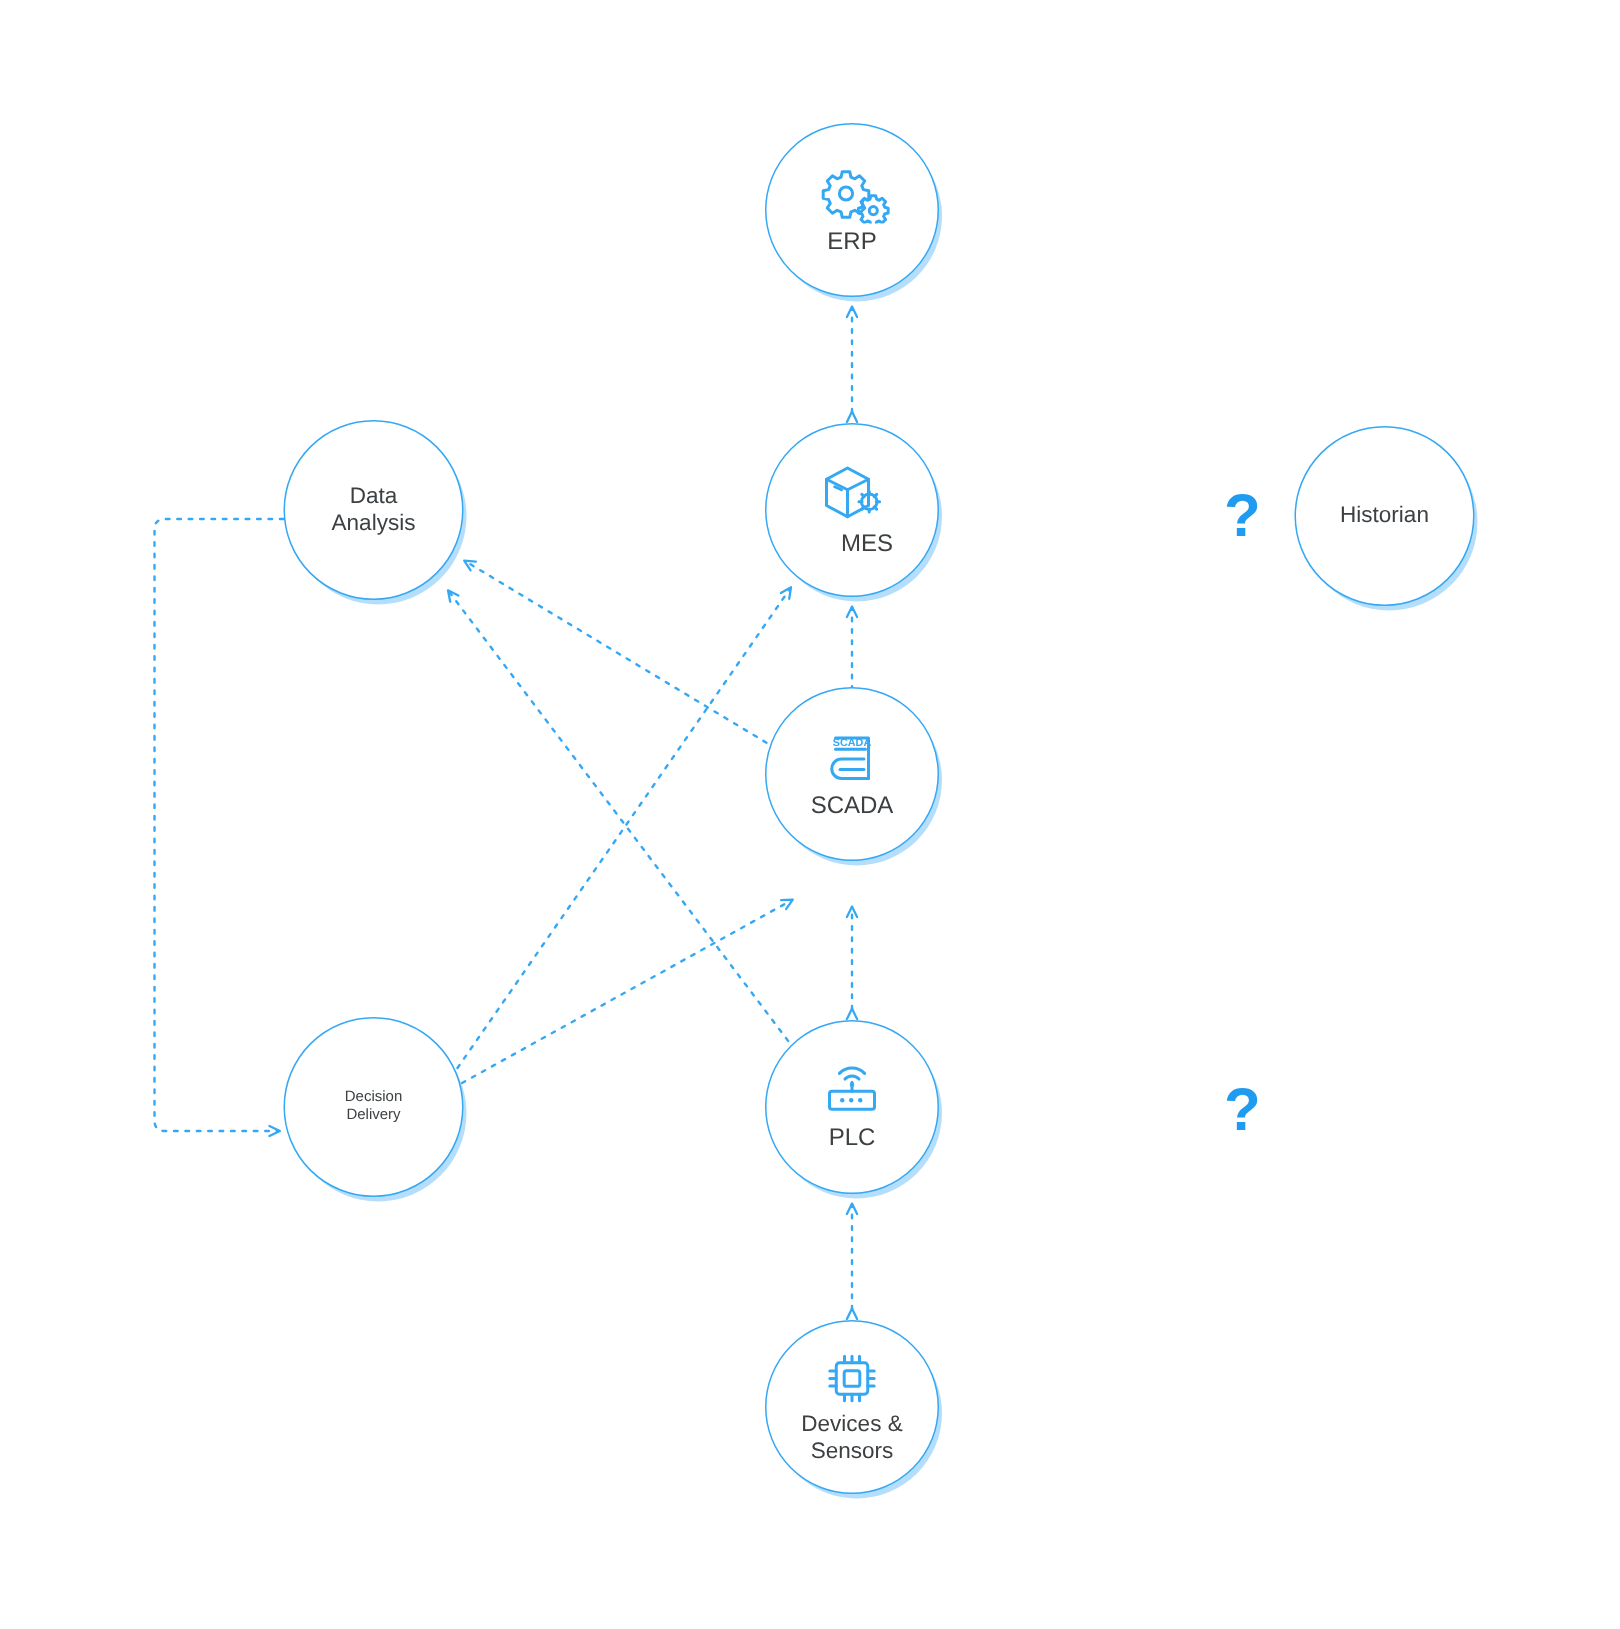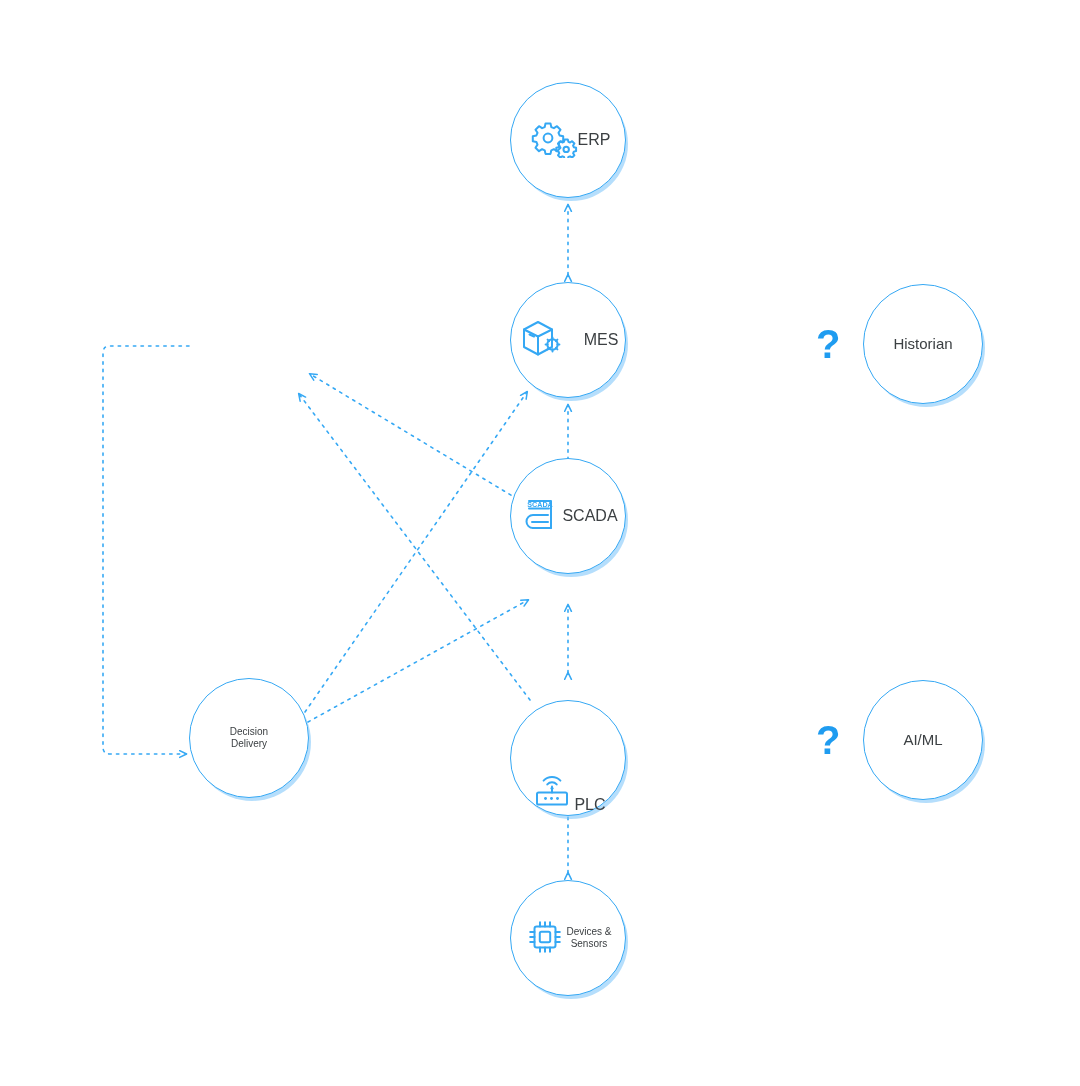--- a/index.html
+++ b/index.html
@@ -1,21 +1,21 @@
 <!DOCTYPE html>
 <html><head>
 <meta charset="utf-8">
 <style>
   html,body{margin:0;padding:0;background:#ffffff;}
   body{width:1080px;height:1086px;position:relative;overflow:hidden;
        font-family:"Liberation Sans","DejaVu Sans",sans-serif;}
   #stage{position:absolute;inset:0;width:1080px;height:1086px;}
   svg.layer{position:absolute;left:0;top:0;width:1080px;height:1086px;}
   .node{position:absolute;border-radius:50%;background:#ffffff;
-        display:flex;flex-direction:row;align-items:center;justify-content:center;
+        display:flex;flex-direction:column;align-items:center;justify-content:center;
         box-sizing:border-box;}
   .node .label{color:#3c4043;text-align:center;line-height:1.18;white-space:pre-line;}
   .node-icon{display:flex;align-items:center;justify-content:center;}
   .qmark{position:absolute;color:#1f9cf0;font-weight:bold;font-size:40px;
          line-height:1;font-family:"Liberation Sans","DejaVu Sans",sans-serif;}
 </style>
 </head>
 <body>
 
 <div id="stage">
@@ -86,22 +86,22 @@
         <path d="M11 14.5 H31"></path>
         <path d="M33 34 H15"></path>
         <path d="M15 34 a6.5 6.5 0 0 1 0 -13 H30"></path>
         <path d="M14 28 H30"></path>
         <text x="22" y="12.6" font-family="Liberation Sans, sans-serif" font-size="7.2" font-weight="bold" fill="#35a8f4" stroke="none" text-anchor="middle">SCADA</text>
       </svg>
     </span>
     <span class="label" style="font-size:16px;">SCADA</span>
   </div>
 
-  <div class="node" style="left:510px;top:700px;width:116px;height:116px;border:1.8px solid #35a8f4;
-              box-shadow:3px 4px 0 -1px rgba(120,195,250,.55);align-items:flex-end;">
+  <div class="node" style="left:510px;top:680px;width:116px;height:116px;border:1.8px solid #35a8f4;
+              box-shadow:3px 4px 0 -1px rgba(120,195,250,.55);">
     <span class="node-icon" style="margin-bottom:5px;">
       <svg width="44" height="38" viewBox="0 0 44 38" fill="none" stroke="#35a8f4" stroke-width="2" stroke-linecap="round" stroke-linejoin="round">
         <rect x="7" y="20.5" width="30" height="12" rx="1.6"></rect>
         <path d="M22 20.5 V14.5"></path>
         <path d="M17.3 12.4 a6.4 6.4 0 0 1 9.4 0"></path>
         <path d="M13.6 8.6 a11.6 11.6 0 0 1 16.8 0"></path>
         <circle cx="22" cy="16.2" r="1.5" fill="#35a8f4" stroke="none"></circle>
         <circle cx="15.5" cy="26.5" r="1.45" fill="#35a8f4" stroke="none"></circle>
         <circle cx="21.5" cy="26.5" r="1.45" fill="#35a8f4" stroke="none"></circle>
         <circle cx="27.5" cy="26.5" r="1.45" fill="#35a8f4" stroke="none"></circle>
@@ -115,37 +115,38 @@
     <span class="node-icon" style="margin-bottom:3px;">
       <svg width="42" height="38" viewBox="0 0 42 38" fill="none" stroke="#35a8f4" stroke-width="2" stroke-linecap="round" stroke-linejoin="round">
         <rect x="10.5" y="8.5" width="21" height="21" rx="2.2"></rect>
         <rect x="15.8" y="13.8" width="10.4" height="10.4" rx="1.6"></rect>
         <path d="M16 8.5 V4.2 M21 8.5 V4.2 M26 8.5 V4.2
                  M16 29.5 V33.8 M21 29.5 V33.8 M26 29.5 V33.8
                  M10.5 14 H6.2 M10.5 19 H6.2 M10.5 24 H6.2
                  M31.5 14 H35.8 M31.5 19 H35.8 M31.5 24 H35.8"></path>
       </svg>
     </span>
-    <span class="label" style="font-size:10px;">Devices &amp;
+    <span class="label" style="font-size:15px;">Devices &amp;
 Sensors</span>
   </div>
 
+  <div class="node" style="left:189px;top:280px;width:120px;height:120px;border:1.8px solid #35a8f4;
+              box-shadow:3px 4px 0 -1px rgba(120,195,250,.55);">
+    <span class="label" style="font-size:15px;">Data
+Analysis</span>
+  </div>
 
   <div class="node" style="left:189px;top:678px;width:120px;height:120px;border:1.8px solid #35a8f4;
               box-shadow:3px 4px 0 -1px rgba(120,195,250,.55);">
     <span class="label" style="font-size:10px;">Decision
 Delivery</span>
   </div>
 
   <div class="node" style="left:863px;top:284px;width:120px;height:120px;border:1.8px solid #35a8f4;
               box-shadow:3px 4px 0 -1px rgba(120,195,250,.55);">
     <span class="label" style="font-size:15px;">Historian</span>
   </div>
 
-  <div class="node" style="left:863px;top:680px;width:120px;height:120px;border:1.8px solid #35a8f4;
-              box-shadow:3px 4px 0 -1px rgba(120,195,250,.55);">
-    <span class="label" style="font-size:15px;">AI/ML</span>
-  </div>
 
   <div class="qmark" style="left:816px;top:324px;">?</div>
   <div class="qmark" style="left:816px;top:720px;">?</div>
 
 </div>
 
 </body></html>

